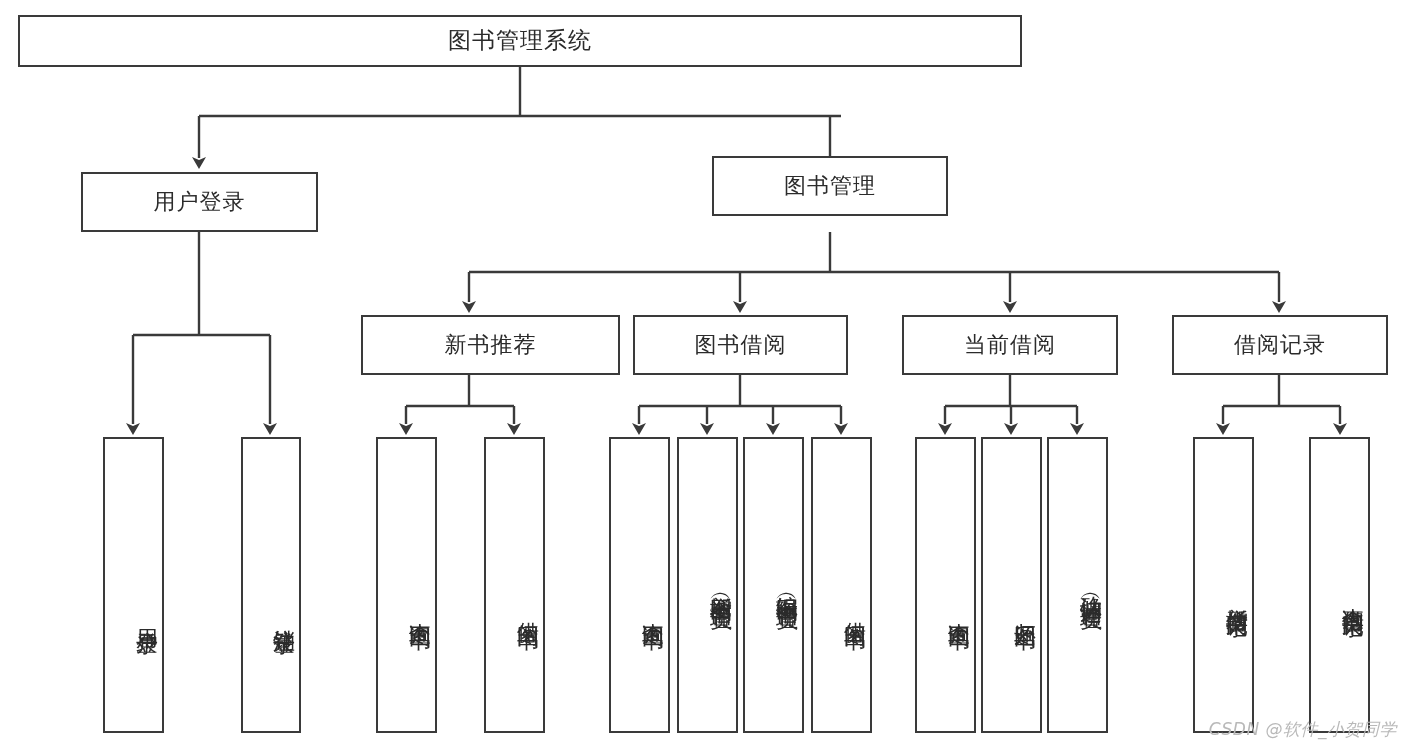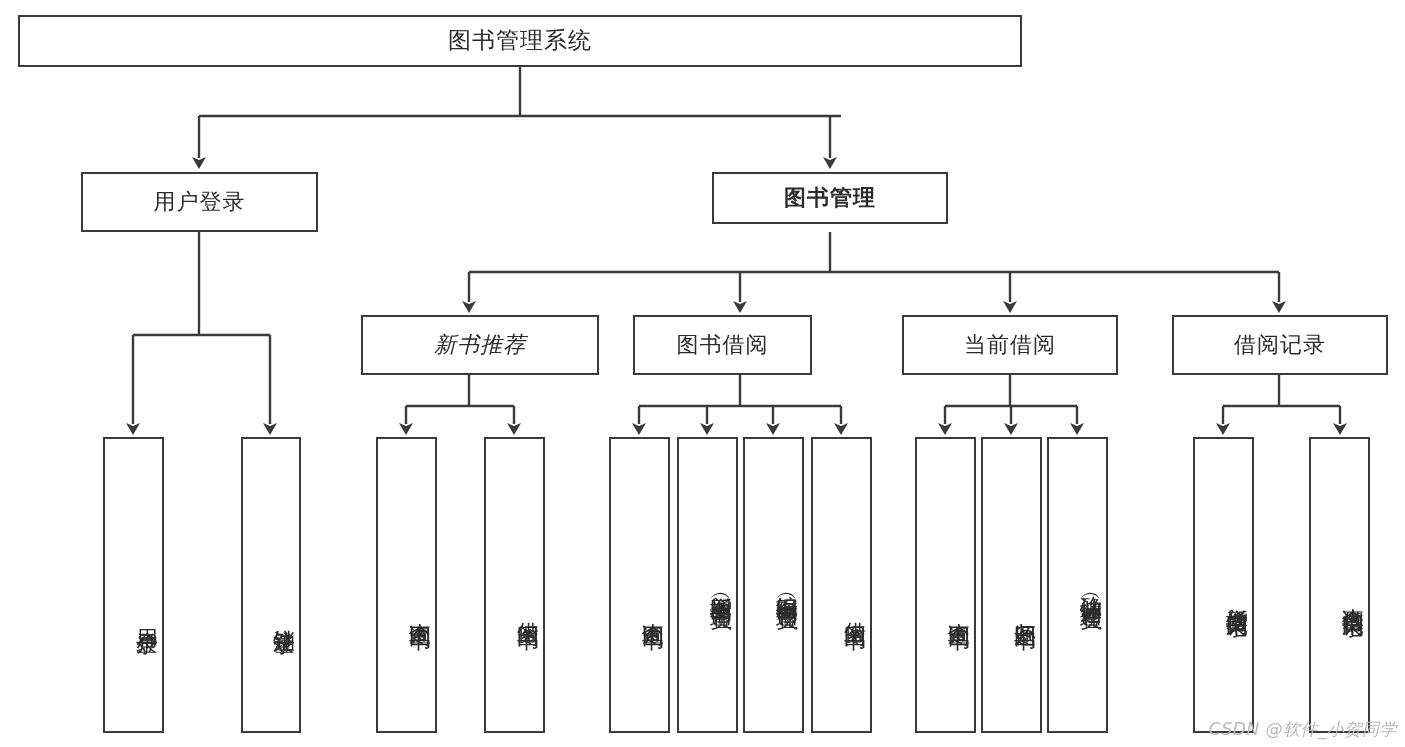--- a/index.html
+++ b/index.html
@@ -71,24 +71,24 @@
       <path d="M1279,375 L1279,406"></path>
       <path d="M1223,406 L1340,406"></path>
       <path d="M1223,406 L1223,424" marker-end="url(#arw)"></path>
       <path d="M1340,406 L1340,424" marker-end="url(#arw)"></path>
     </g>
   </svg>
 
   <div class="node h root" style="left:18px;top:15px;width:1004px;height:52px;">图书管理系统</div>
 
   <div class="node h" style="left:81px;top:172px;width:237px;height:60px;">用户登录</div>
-  <div class="node h" style="left:712px;top:172px;width:236px;height:52px;font-weight:bold;">图书管理</div>
+  <div class="node h" style="left:712px;top:156px;width:236px;height:60px;">图书管理</div>
 
-  <div class="node h" style="left:361px;top:315px;width:238px;height:60px;font-style:italic;">新书推荐</div>
-  <div class="node h" style="left:633px;top:315px;width:179px;height:60px;">图书借阅</div>
+  <div class="node h" style="left:361px;top:315px;width:259px;height:60px;">新书推荐</div>
+  <div class="node h" style="left:633px;top:315px;width:215px;height:60px;">图书借阅</div>
   <div class="node h" style="left:1172px;top:315px;width:216px;height:60px;">借阅记录</div>
   <div class="node h" style="left:902px;top:315px;width:216px;height:60px;">当前借阅</div>
 
   <div class="node v" style="left:103px;top:437px;width:61px;height:296px;padding-top:60px;">用户登录</div>
   <div class="node v" style="left:241px;top:437px;width:60px;height:296px;padding-top:60px;">注销登录</div>
 
   <div class="node v" style="left:376px;top:437px;width:61px;height:296px;padding-top:48px;">查询图书</div>
   <div class="node v" style="left:484px;top:437px;width:61px;height:296px;padding-top:48px;">借阅图书</div>
 
   <div class="node v" style="left:609px;top:437px;width:61px;height:296px;padding-top:48px;">查询图书</div>

